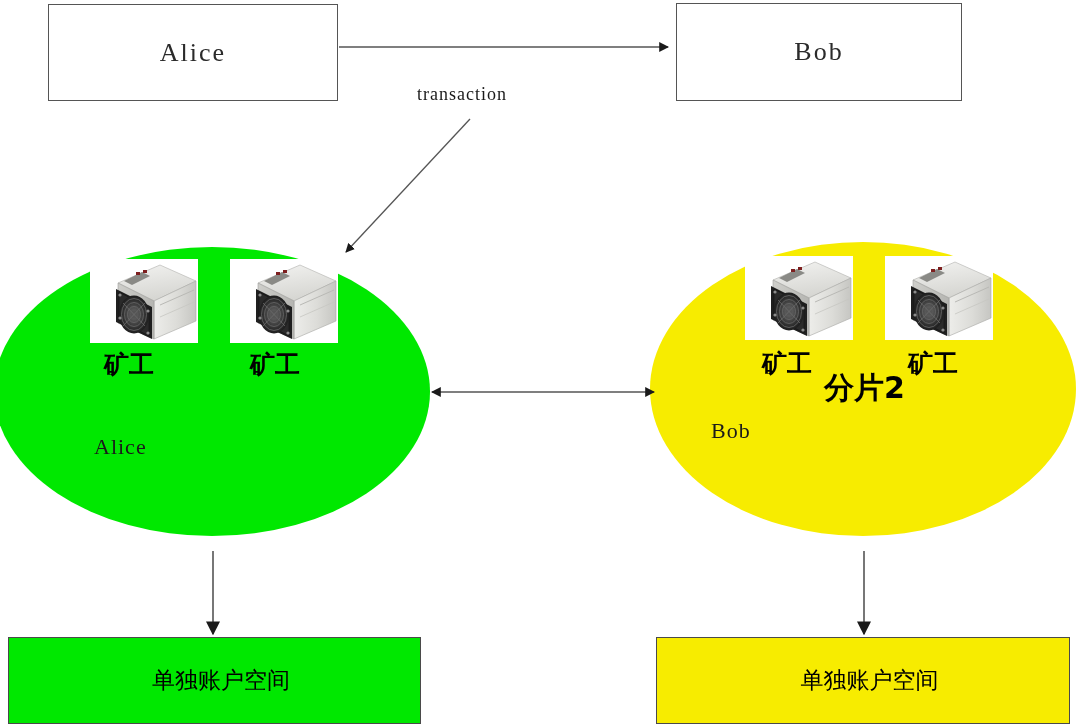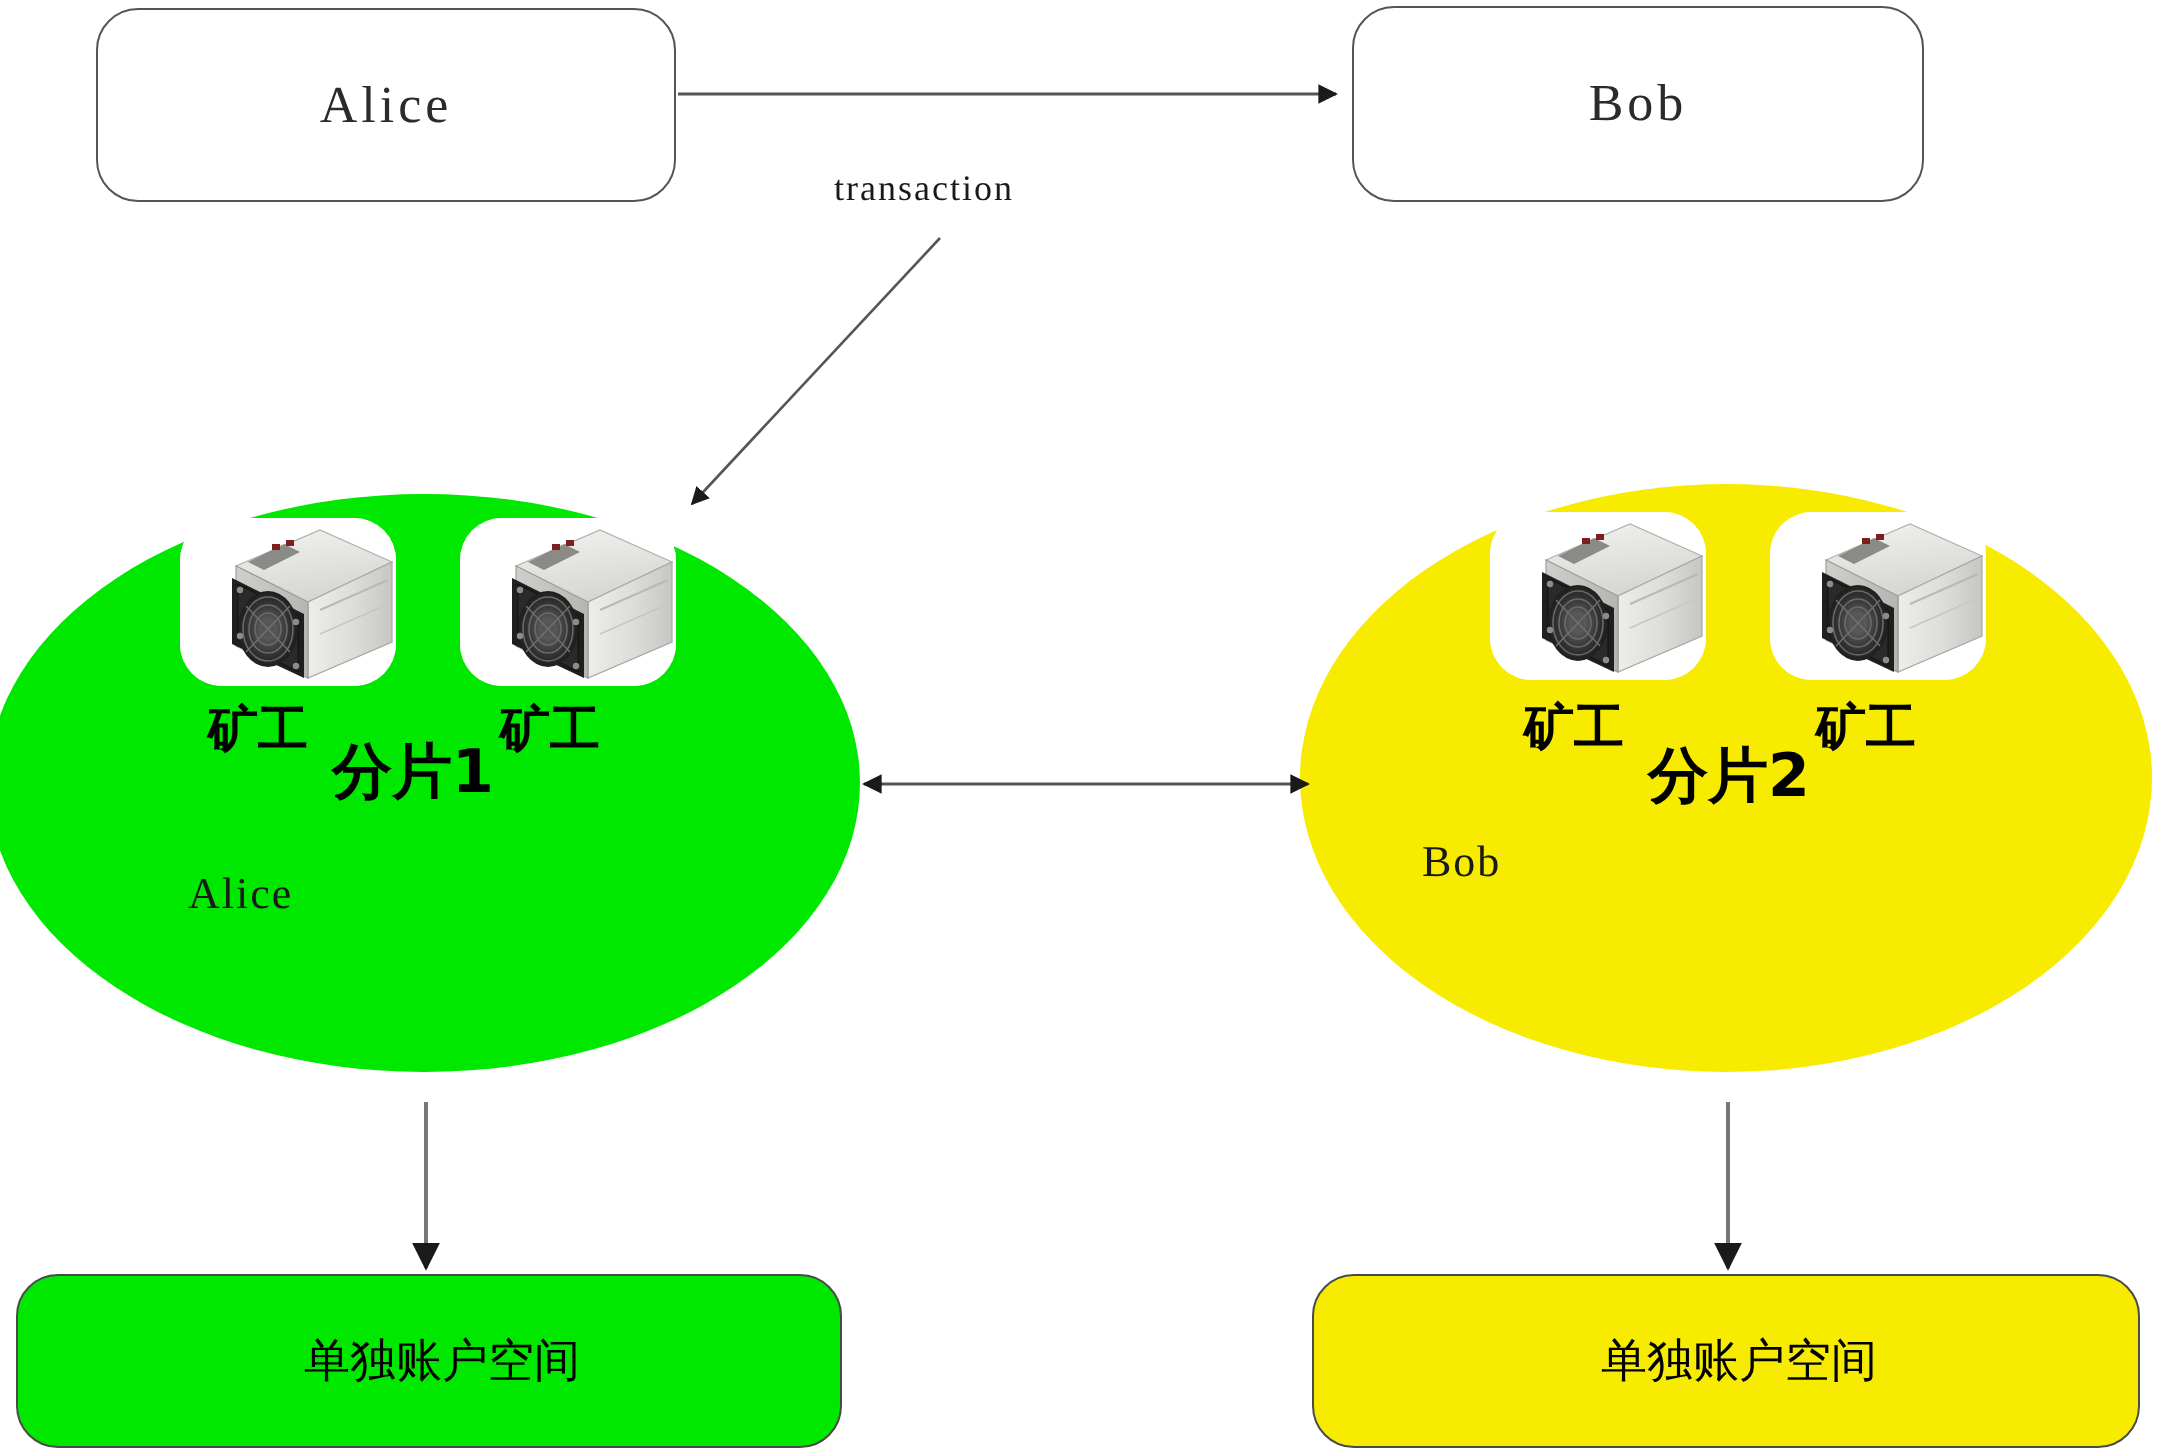--- a/index.html
+++ b/index.html
@@ -10,21 +10,21 @@
   body {
     font-family: "Liberation Serif", serif;
   }
   #canvas {
     position: relative;
     width: 1080px;
     height: 724px;
     background: #ffffff;
     overflow: hidden;
   }
-  .abs { position: absolute; border-radius: 21px; }
+  .abs { position: absolute; }
 
   
   .actor-box {
     border: 1px solid #555555;
     background: #ffffff;
     display: flex;
     align-items: center;
     justify-content: center;
     box-sizing: border-box;
   }
@@ -168,21 +168,20 @@
   </div>
   <div class="abs miner" style="left:230px; top:259px; width:108px; height:84px;">
     <svg width="108" height="84">
         <use href="#minerIcon"></use>
       </svg>
   </div>
 
   <div class="abs cjk-label" style="left:104px; top:348px; font-size:25px;">矿工</div>
   <div class="abs cjk-label" style="left:250px; top:348px; font-size:25px;">矿工</div>
 
-  <div class="abs cjk-label" style="left:166px; top:366px; font-size:30px;">分片1</div>
 
   <div class="abs plain-label" style="left:94px; top:434px; font-size:22px; letter-spacing:1px;">Alice</div>
 
   <div class="abs shard shard-yellow" style="left:650px; top:242px; width:426px; height:294px;"></div>
 
   <div class="abs miner" style="left:745px; top:256px; width:108px; height:84px;">
     <svg width="108" height="84">
         <use href="#minerIcon"></use>
       </svg>
   </div>

